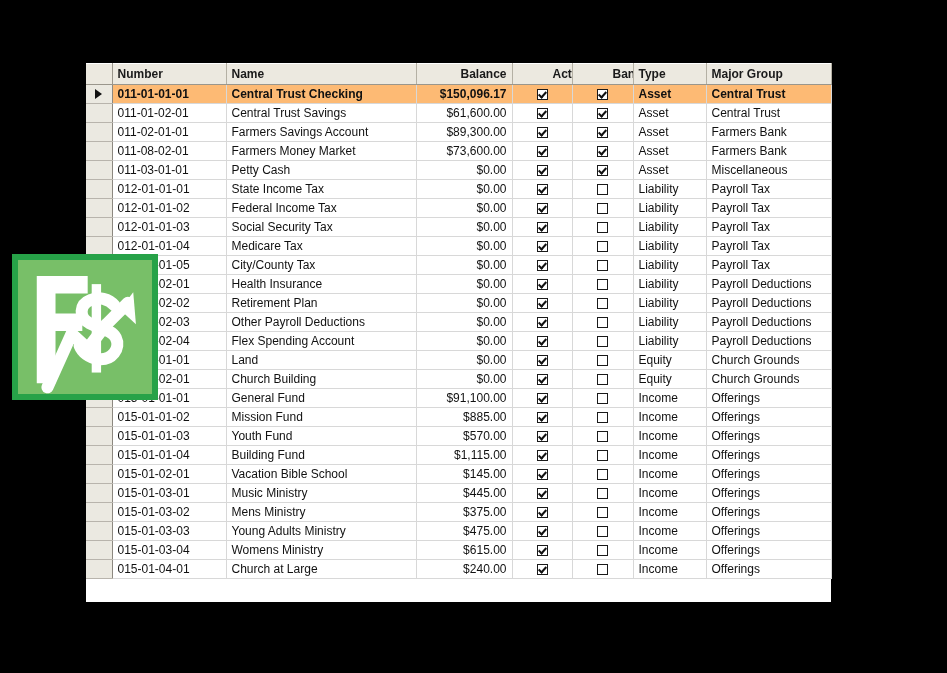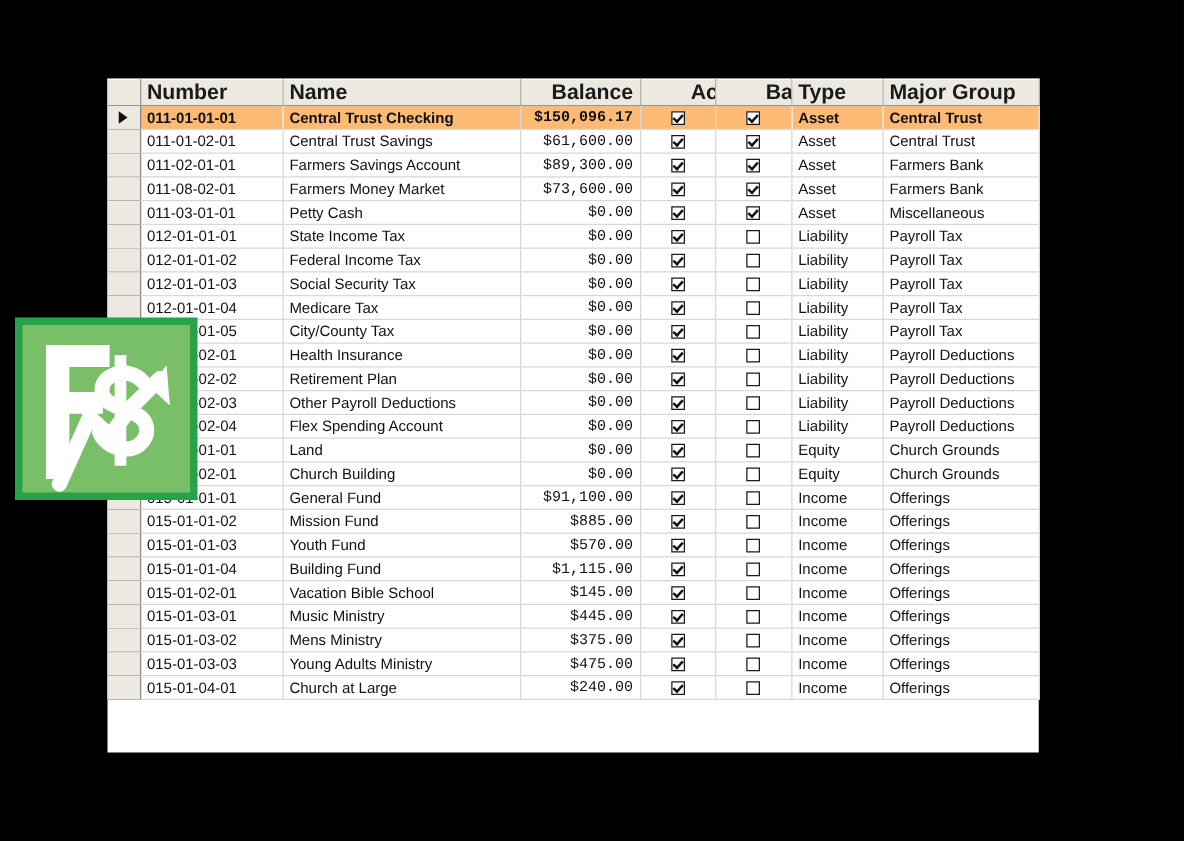--- a/index.html
+++ b/index.html
@@ -43,21 +43,21 @@
   col.c-bank { width: 61px; }
   col.c-type { width: 73px; }
   col.c-mg   { width: 125px; }
 
   thead th {
     height: 21px;
     background: #ece9e0;
     border-right: 1px solid #b4b0a4;
     border-bottom: 1px solid #9a968c;
     border-top: 1px solid #ffffff;
-    font-size: 17px;
+    font-size: 12px;
     font-weight: bold;
     color: #1a1a1a;
     padding: 0 5px;
     text-align: left;
     vertical-align: middle;
     box-sizing: border-box;
     white-space: nowrap;
     overflow: hidden;
   }
   thead th.selhead {
@@ -82,21 +82,21 @@
     background: #ffffff;
   }
   tbody td.sel-cell {
     background: #ebe9e1;
     border-right: 1px solid #8c8880;
     border-bottom: 1px solid #b8b4ac;
     padding: 0;
     text-align: center;
     position: relative;
   }
-  tbody td.bal { text-align: right; font-family: Liberation Mono, monospace; }
+  tbody td.bal { text-align: right; }
   tbody td.ctr { text-align: center; padding: 0; }
 
   tr.selected td {
     background: #fdba74;
     font-weight: bold;
   }
   tr.selected td.sel-cell {
     background: #ebe9e1;
     font-weight: normal;
   }
@@ -419,20 +419,30 @@
             <td>015-01-03-03</td>
             <td>Young Adults Ministry</td>
             <td class="bal">$475.00</td>
             <td class="ctr"><span class="cbx on"></span></td>
             <td class="ctr"><span class="cbx"></span></td>
             <td>Income</td>
             <td>Offerings</td>
           </tr>
           <tr>
             <td class="sel-cell"></td>
+            <td>015-01-03-04</td>
+            <td>Womens Ministry</td>
+            <td class="bal">$615.00</td>
+            <td class="ctr"><span class="cbx on"></span></td>
+            <td class="ctr"><span class="cbx"></span></td>
+            <td>Income</td>
+            <td>Offerings</td>
+          </tr>
+          <tr>
+            <td class="sel-cell"></td>
             <td>015-01-04-01</td>
             <td>Church at Large</td>
             <td class="bal">$240.00</td>
             <td class="ctr"><span class="cbx on"></span></td>
             <td class="ctr"><span class="cbx"></span></td>
             <td>Income</td>
             <td>Offerings</td>
           </tr>
         </tbody>
     </table>

